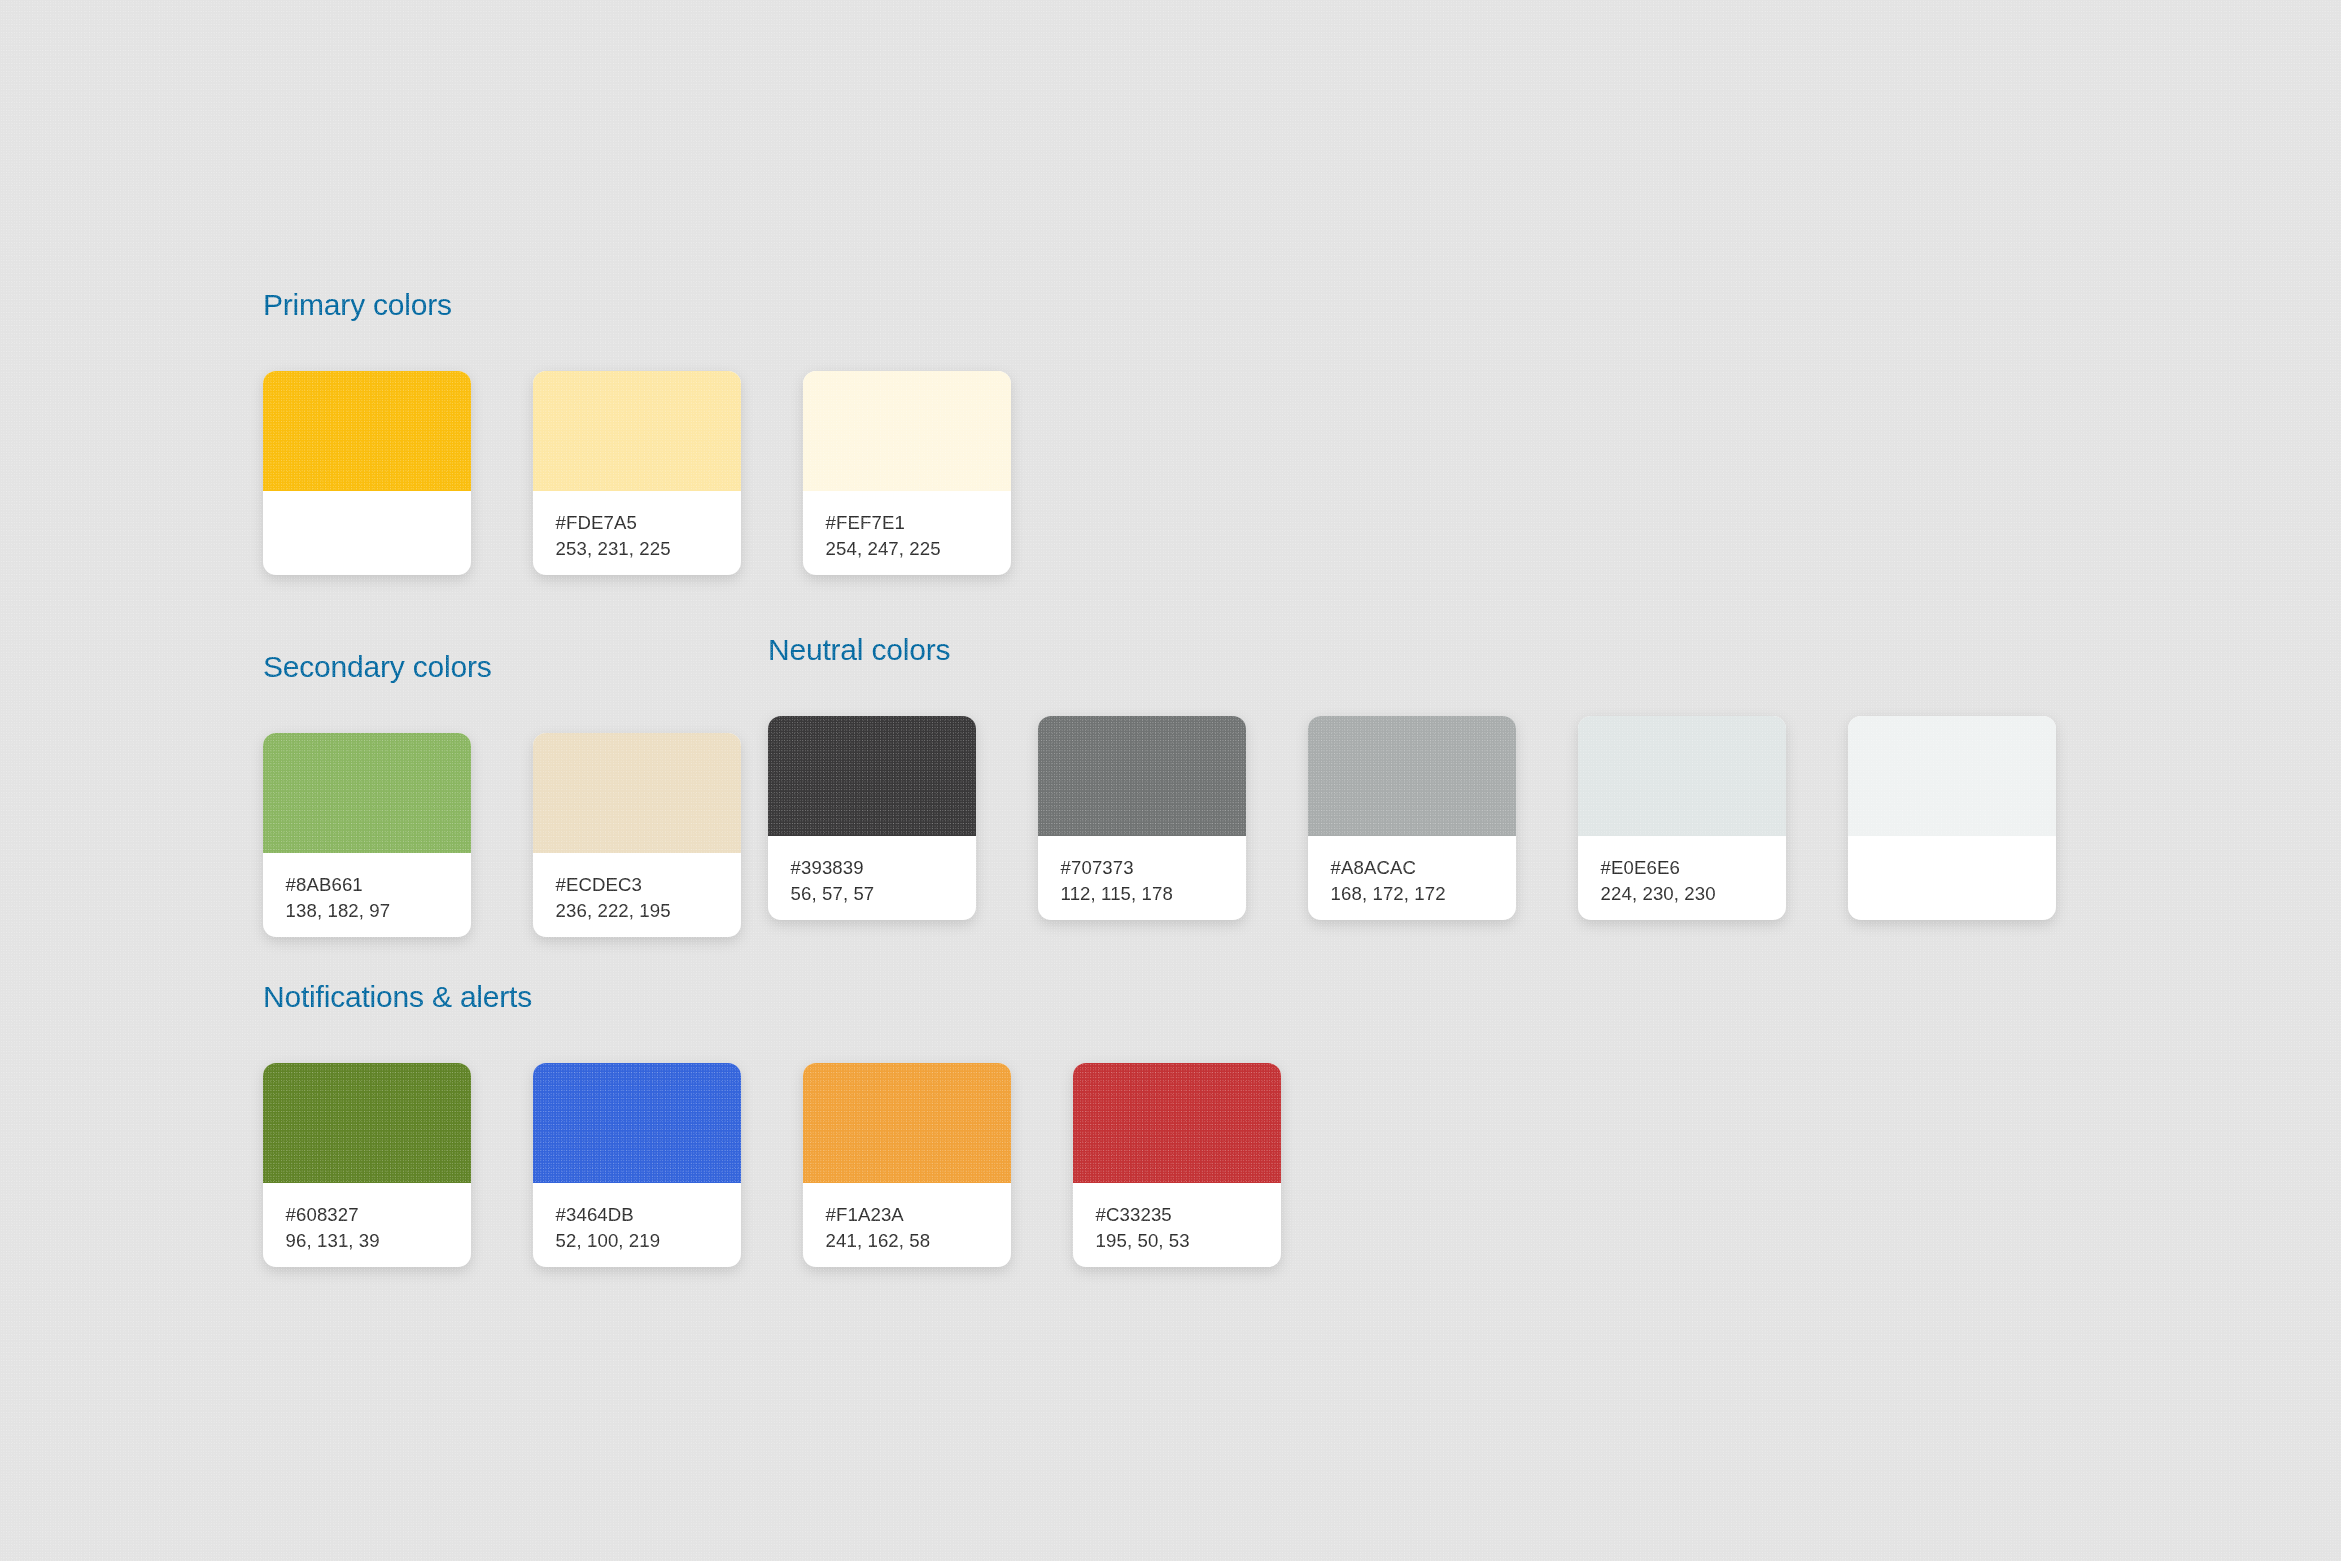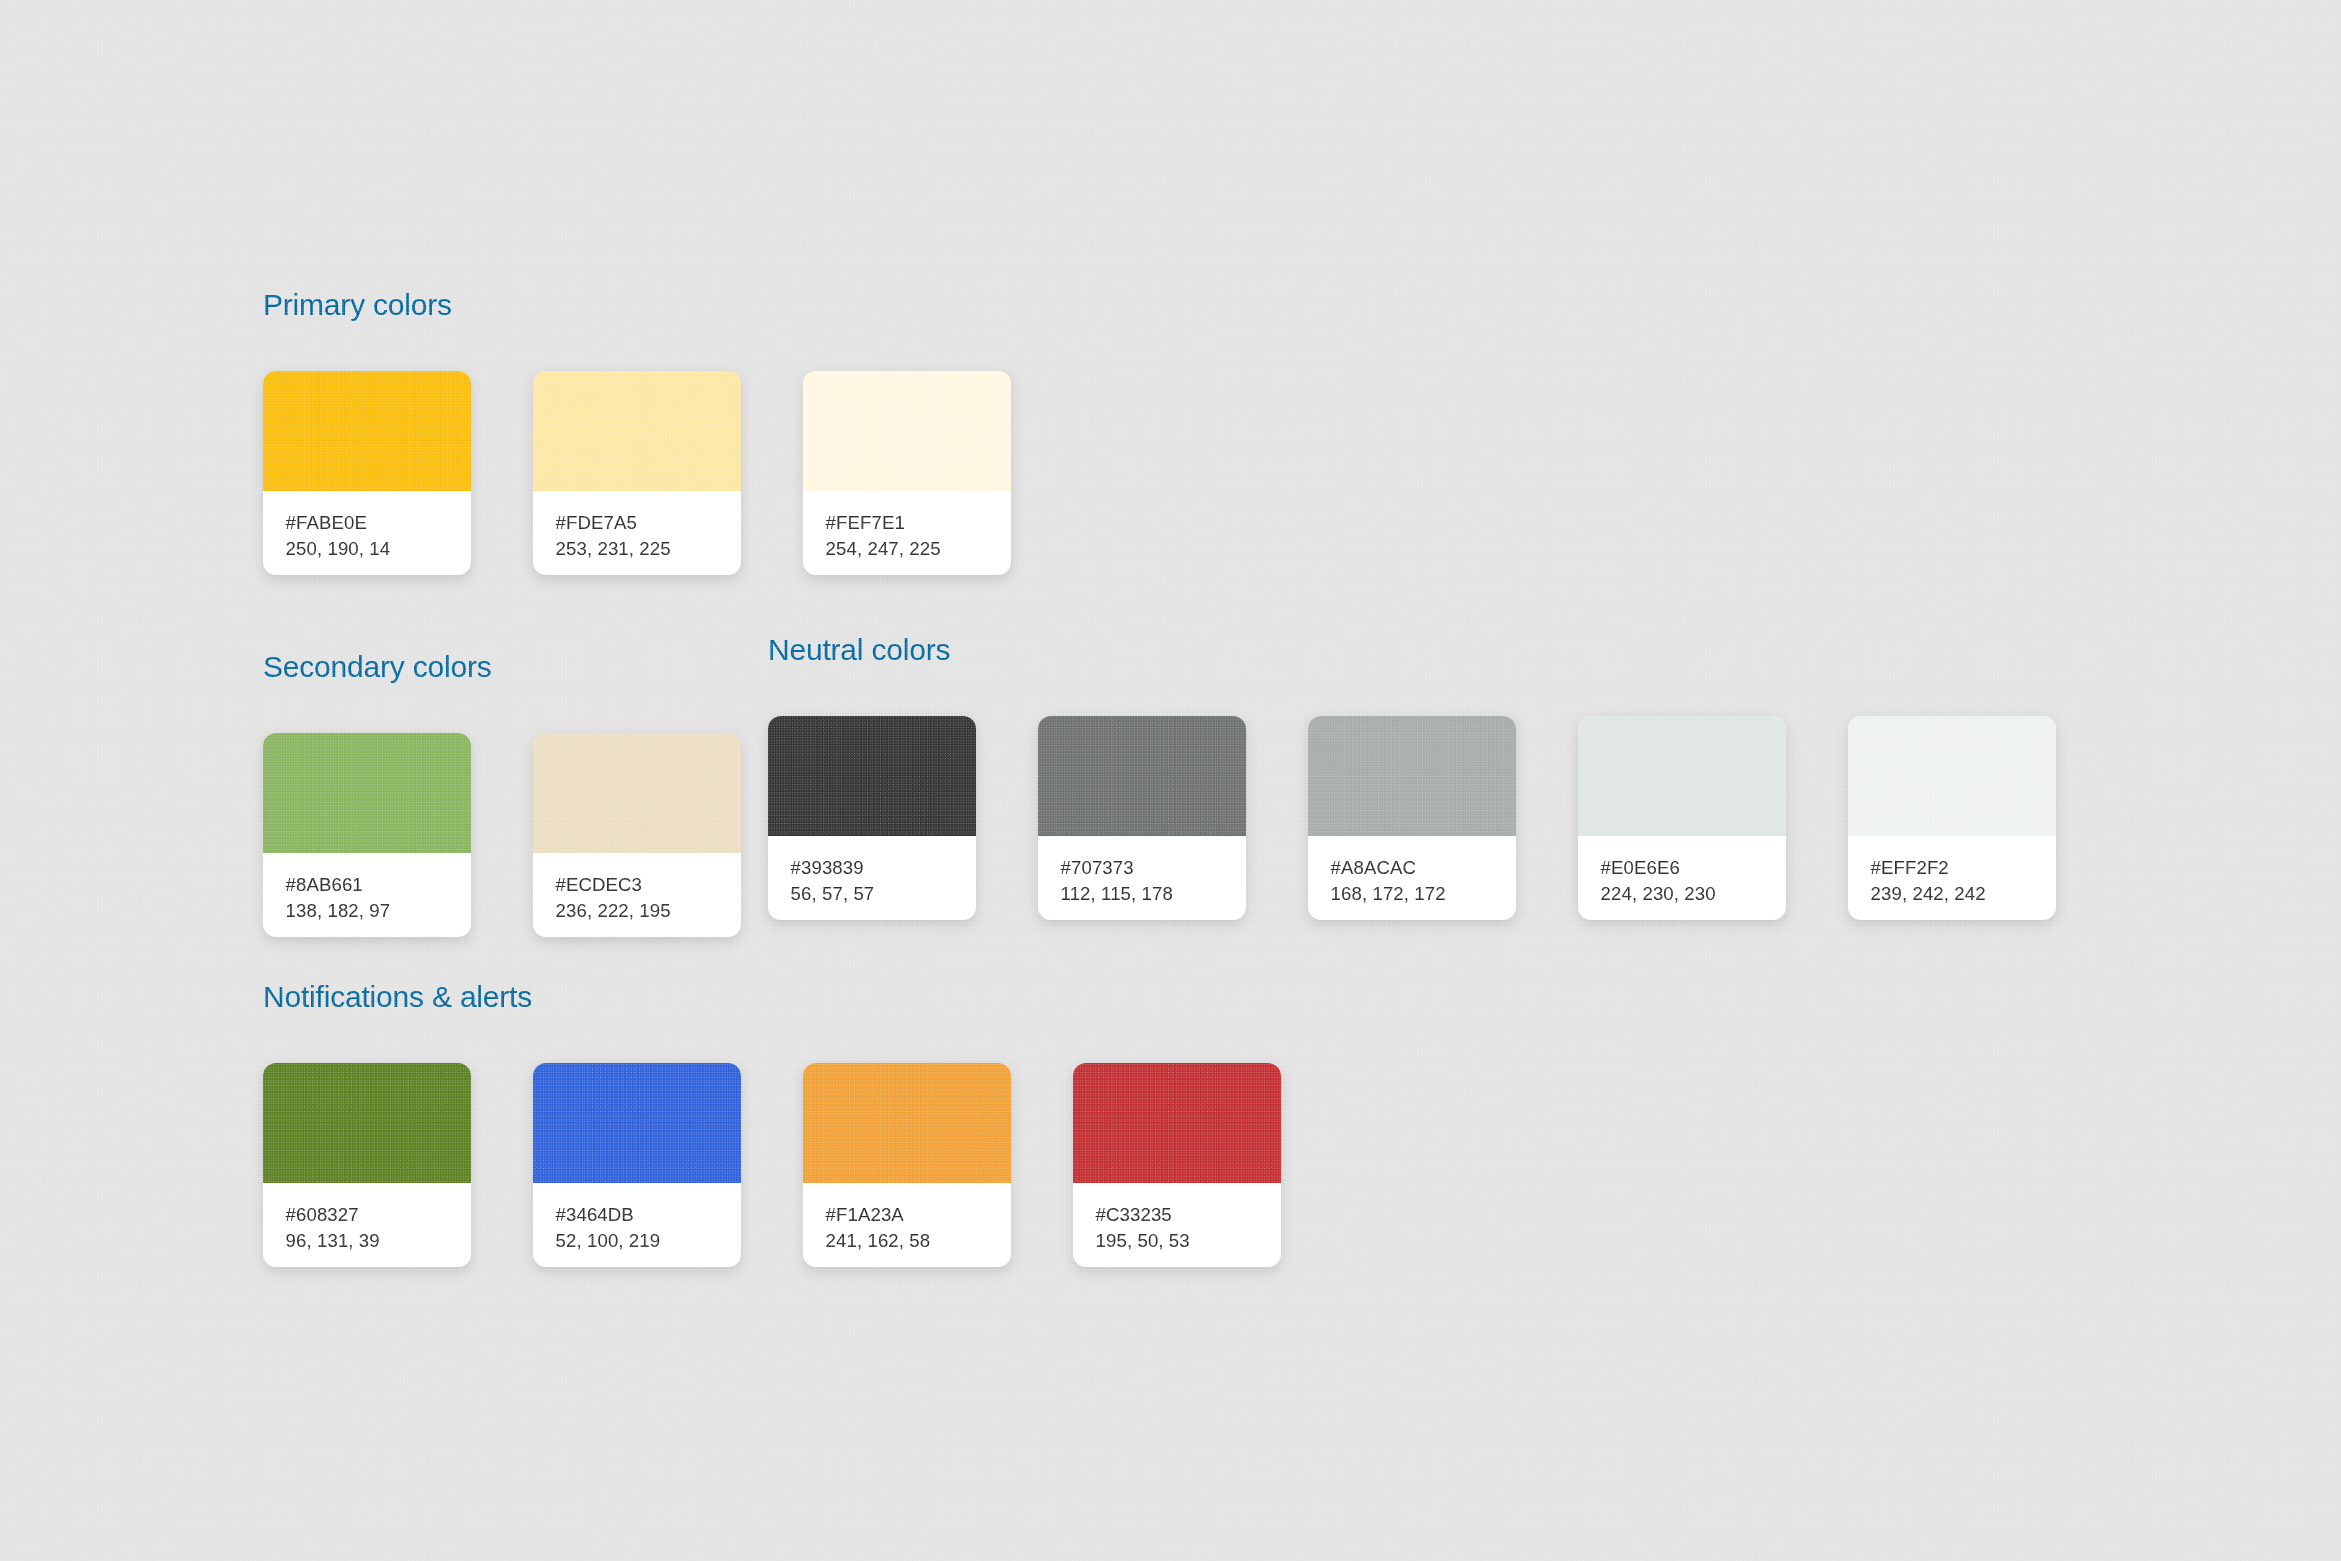--- a/index.html
+++ b/index.html
@@ -99,24 +99,20 @@
 <body>
 
 <div id="palette-page">
 
   <section class="section" id="section-primary">
     <h2 class="section-heading">Primary colors</h2>
     <div class="swatch-row">
 
       <div class="swatch-card">
         <div class="swatch-color" style="background-color:#FABE0E"></div>
-        <div class="swatch-info">
-          <div class="swatch-hex">#FABE0E</div>
-          <div class="swatch-rgb">250, 190, 14</div>
-        </div>
       </div>
 
       <div class="swatch-card">
         <div class="swatch-color" style="background-color:#FDE7A5"></div>
         <div class="swatch-info">
           <div class="swatch-hex">#FDE7A5</div>
           <div class="swatch-rgb">253, 231, 225</div>
         </div>
       </div>
 
@@ -185,24 +181,20 @@
       <div class="swatch-card">
         <div class="swatch-color" style="background-color:#E0E6E6"></div>
         <div class="swatch-info">
           <div class="swatch-hex">#E0E6E6</div>
           <div class="swatch-rgb">224, 230, 230</div>
         </div>
       </div>
 
       <div class="swatch-card">
         <div class="swatch-color" style="background-color:#EFF2F2"></div>
-        <div class="swatch-info">
-          <div class="swatch-hex">#EFF2F2</div>
-          <div class="swatch-rgb">239, 242, 242</div>
-        </div>
       </div>
 
     </div>
   </section>
 
   <section class="section" id="section-notifications">
     <h2 class="section-heading">Notifications &amp; alerts</h2>
     <div class="swatch-row">
 
       <div class="swatch-card">

